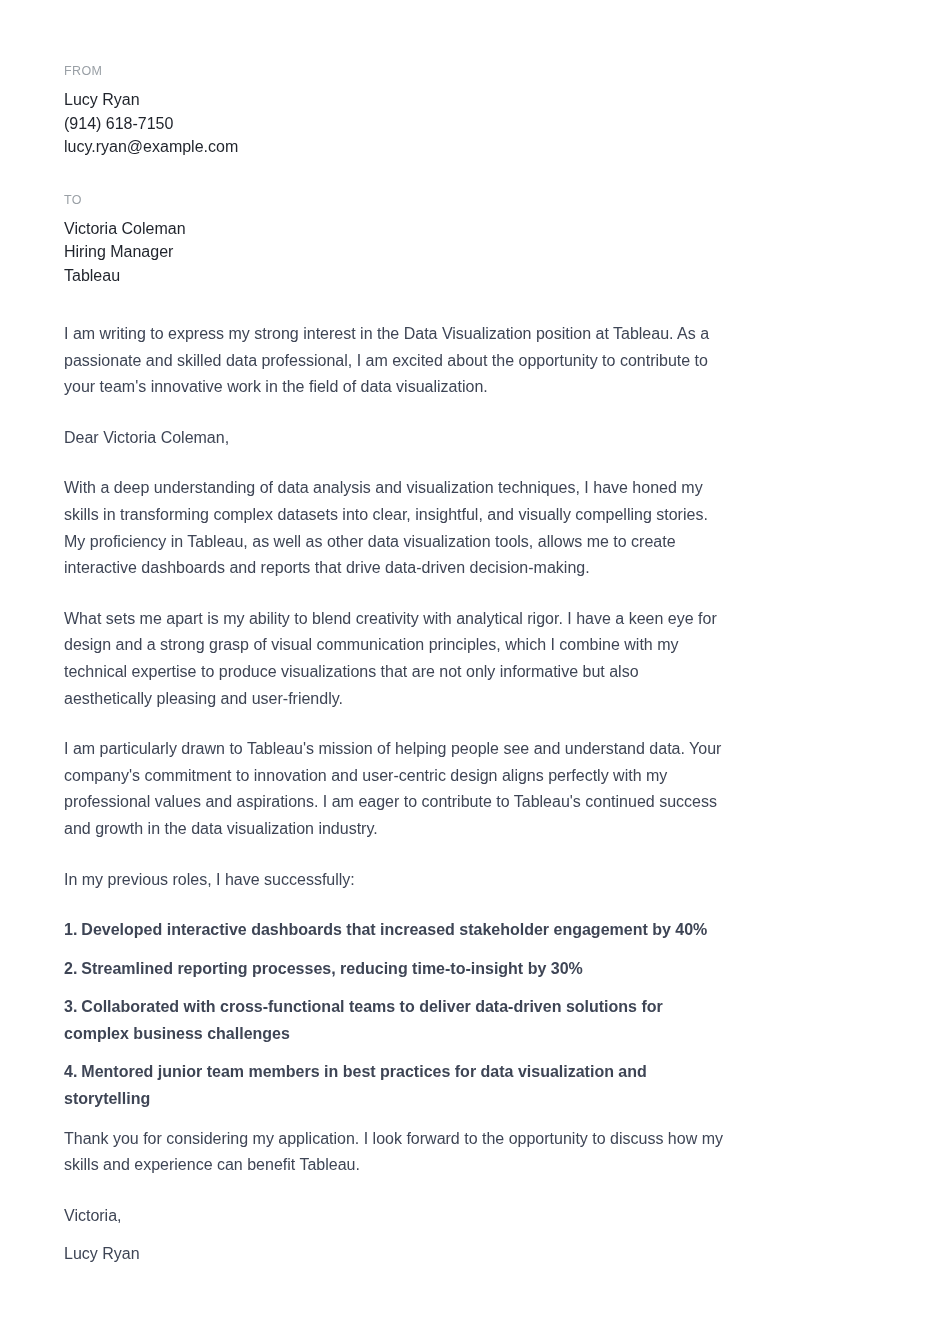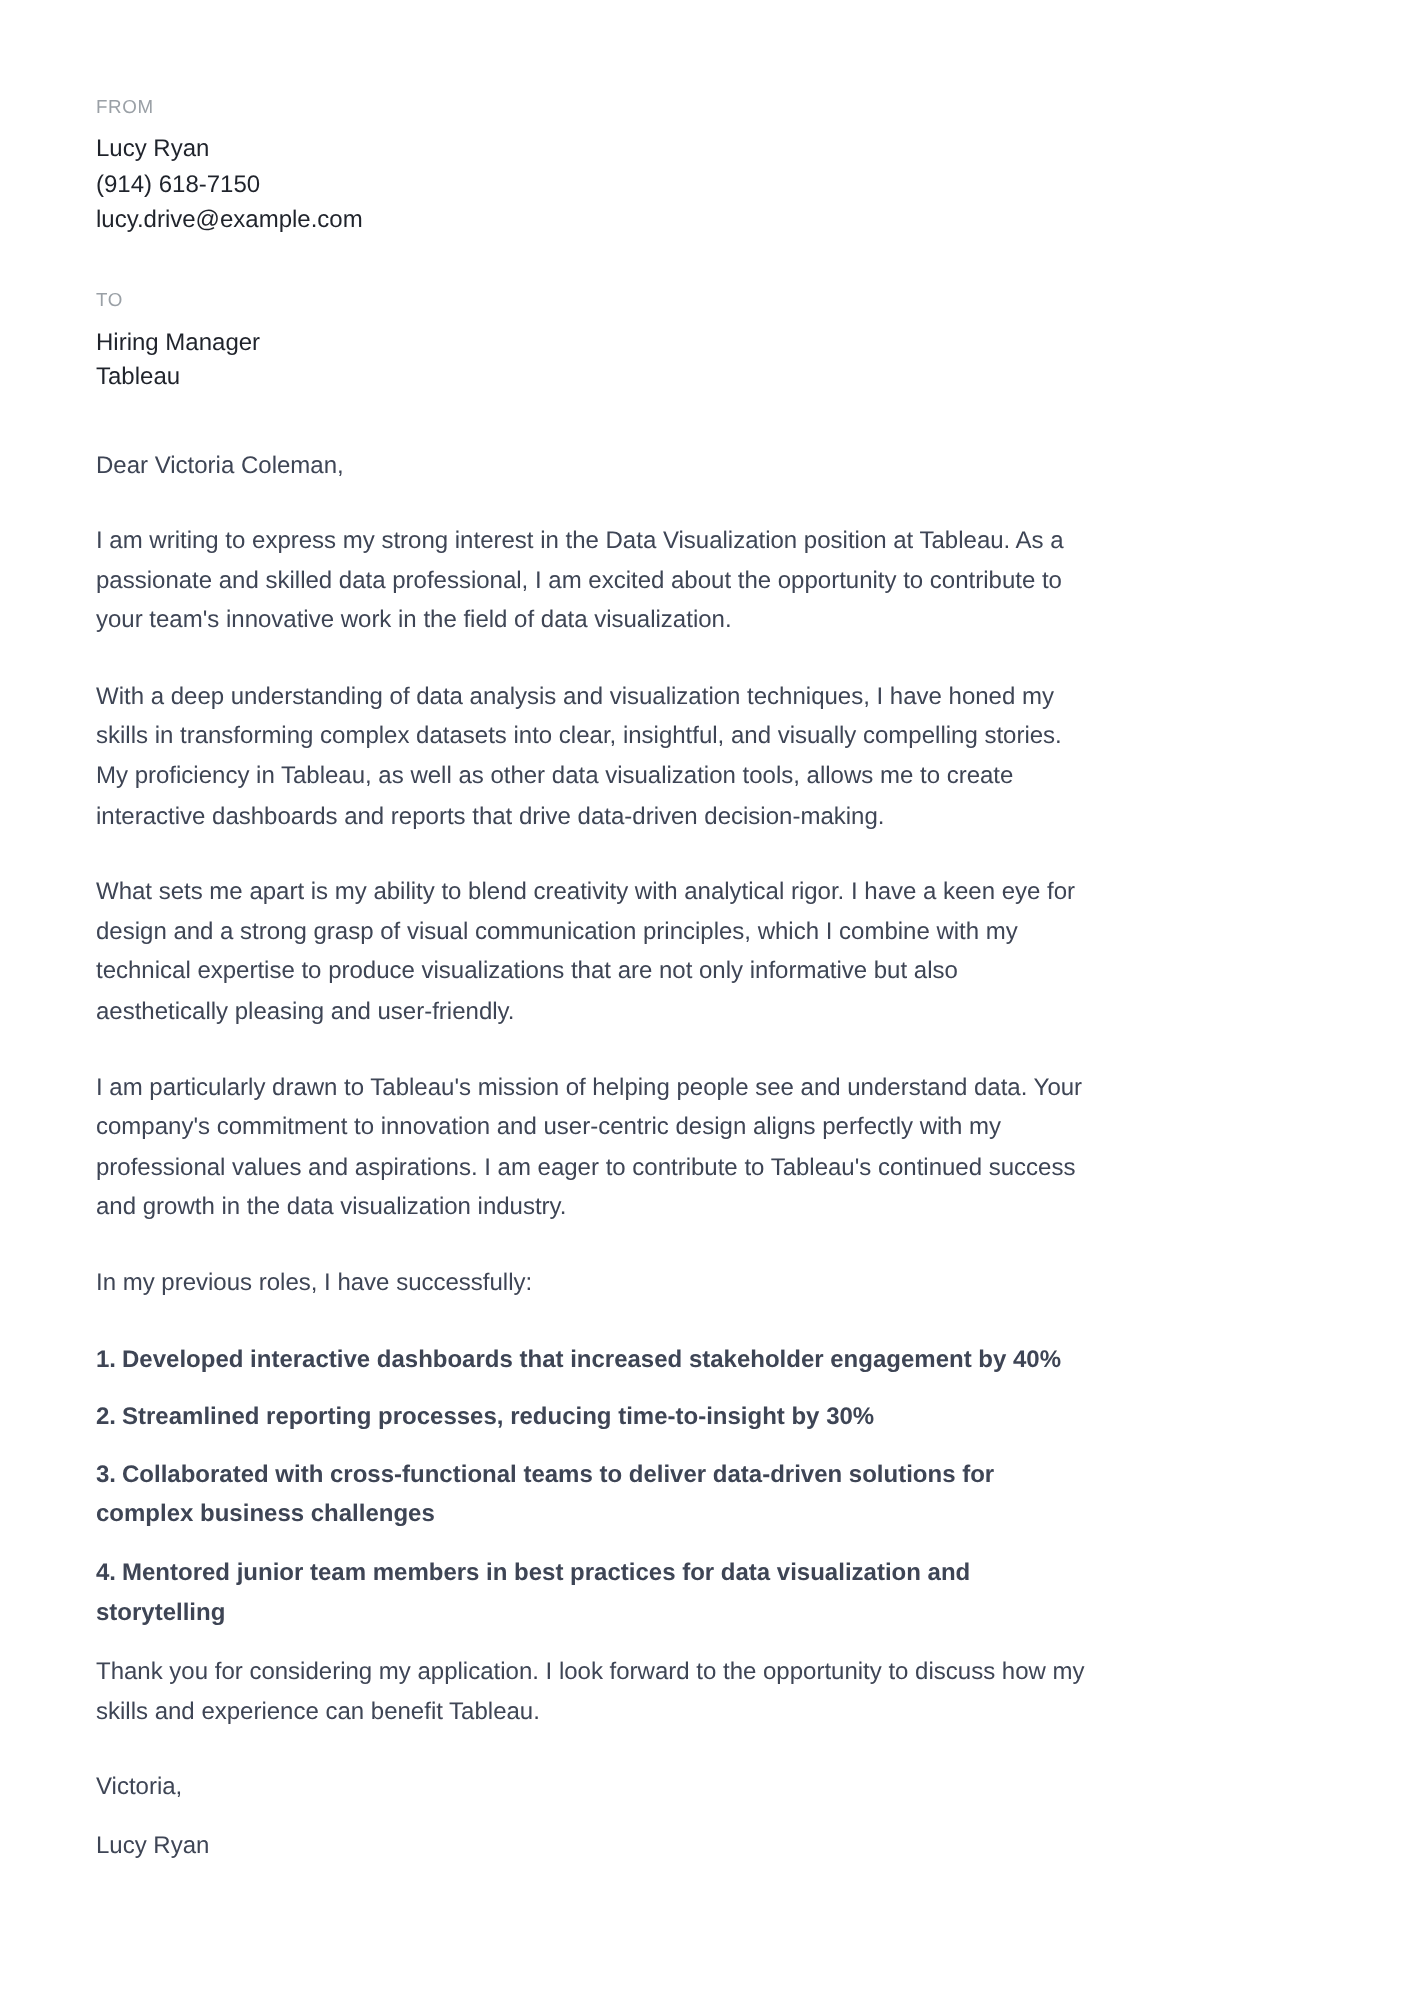--- a/index.html
+++ b/index.html
@@ -68,33 +68,34 @@
 </head>
 <body>
 
 <div class="page">
   <div class="content">
 
     <section class="meta">
       <div class="section-label">FROM</div>
       <div class="contact-line">Lucy Ryan</div>
       <div class="contact-line">(914) 618-7150</div>
-      <div class="contact-line">lucy.drive@example.com</div>
+      <div class="contact-line">lucy.ryan@example.com</div>
     </section>
 
     <section class="meta">
       <div class="section-label">TO</div>
+      <div class="contact-line">Victoria Coleman</div>
       <div class="contact-line">Hiring Manager</div>
       <div class="contact-line">Tableau</div>
     </section>
 
     <div class="letter-body">
+      <p>I am writing to express my strong interest in the Data Visualization position at Tableau. As a passionate and skilled data professional, I am excited about the opportunity to contribute to your team's innovative work in the field of data visualization.</p>
+
       <p>Dear Victoria Coleman,</p>
-
-      <p>I am writing to express my strong interest in the Data Visualization position at Tableau. As a passionate and skilled data professional, I am excited about the opportunity to contribute to your team's innovative work in the field of data visualization.</p>
       <p>With a deep understanding of data analysis and visualization techniques, I have honed my skills in transforming complex datasets into clear, insightful, and visually compelling stories. My proficiency in Tableau, as well as other data visualization tools, allows me to create interactive dashboards and reports that drive data-driven decision-making.</p>
       <p>What sets me apart is my ability to blend creativity with analytical rigor. I have a keen eye for design and a strong grasp of visual communication principles, which I combine with my technical expertise to produce visualizations that are not only informative but also aesthetically pleasing and user-friendly.</p>
       <p>I am particularly drawn to Tableau's mission of helping people see and understand data. Your company's commitment to innovation and user-centric design aligns perfectly with my professional values and aspirations. I am eager to contribute to Tableau's continued success and growth in the data visualization industry.</p>
 
       <p>In my previous roles, I have successfully:</p>
 
       <div class="achievements">
         <p class="achievement">
           <span class="num">1.</span><span>Developed interactive dashboards that increased stakeholder engagement by 40%</span>
         </p>

